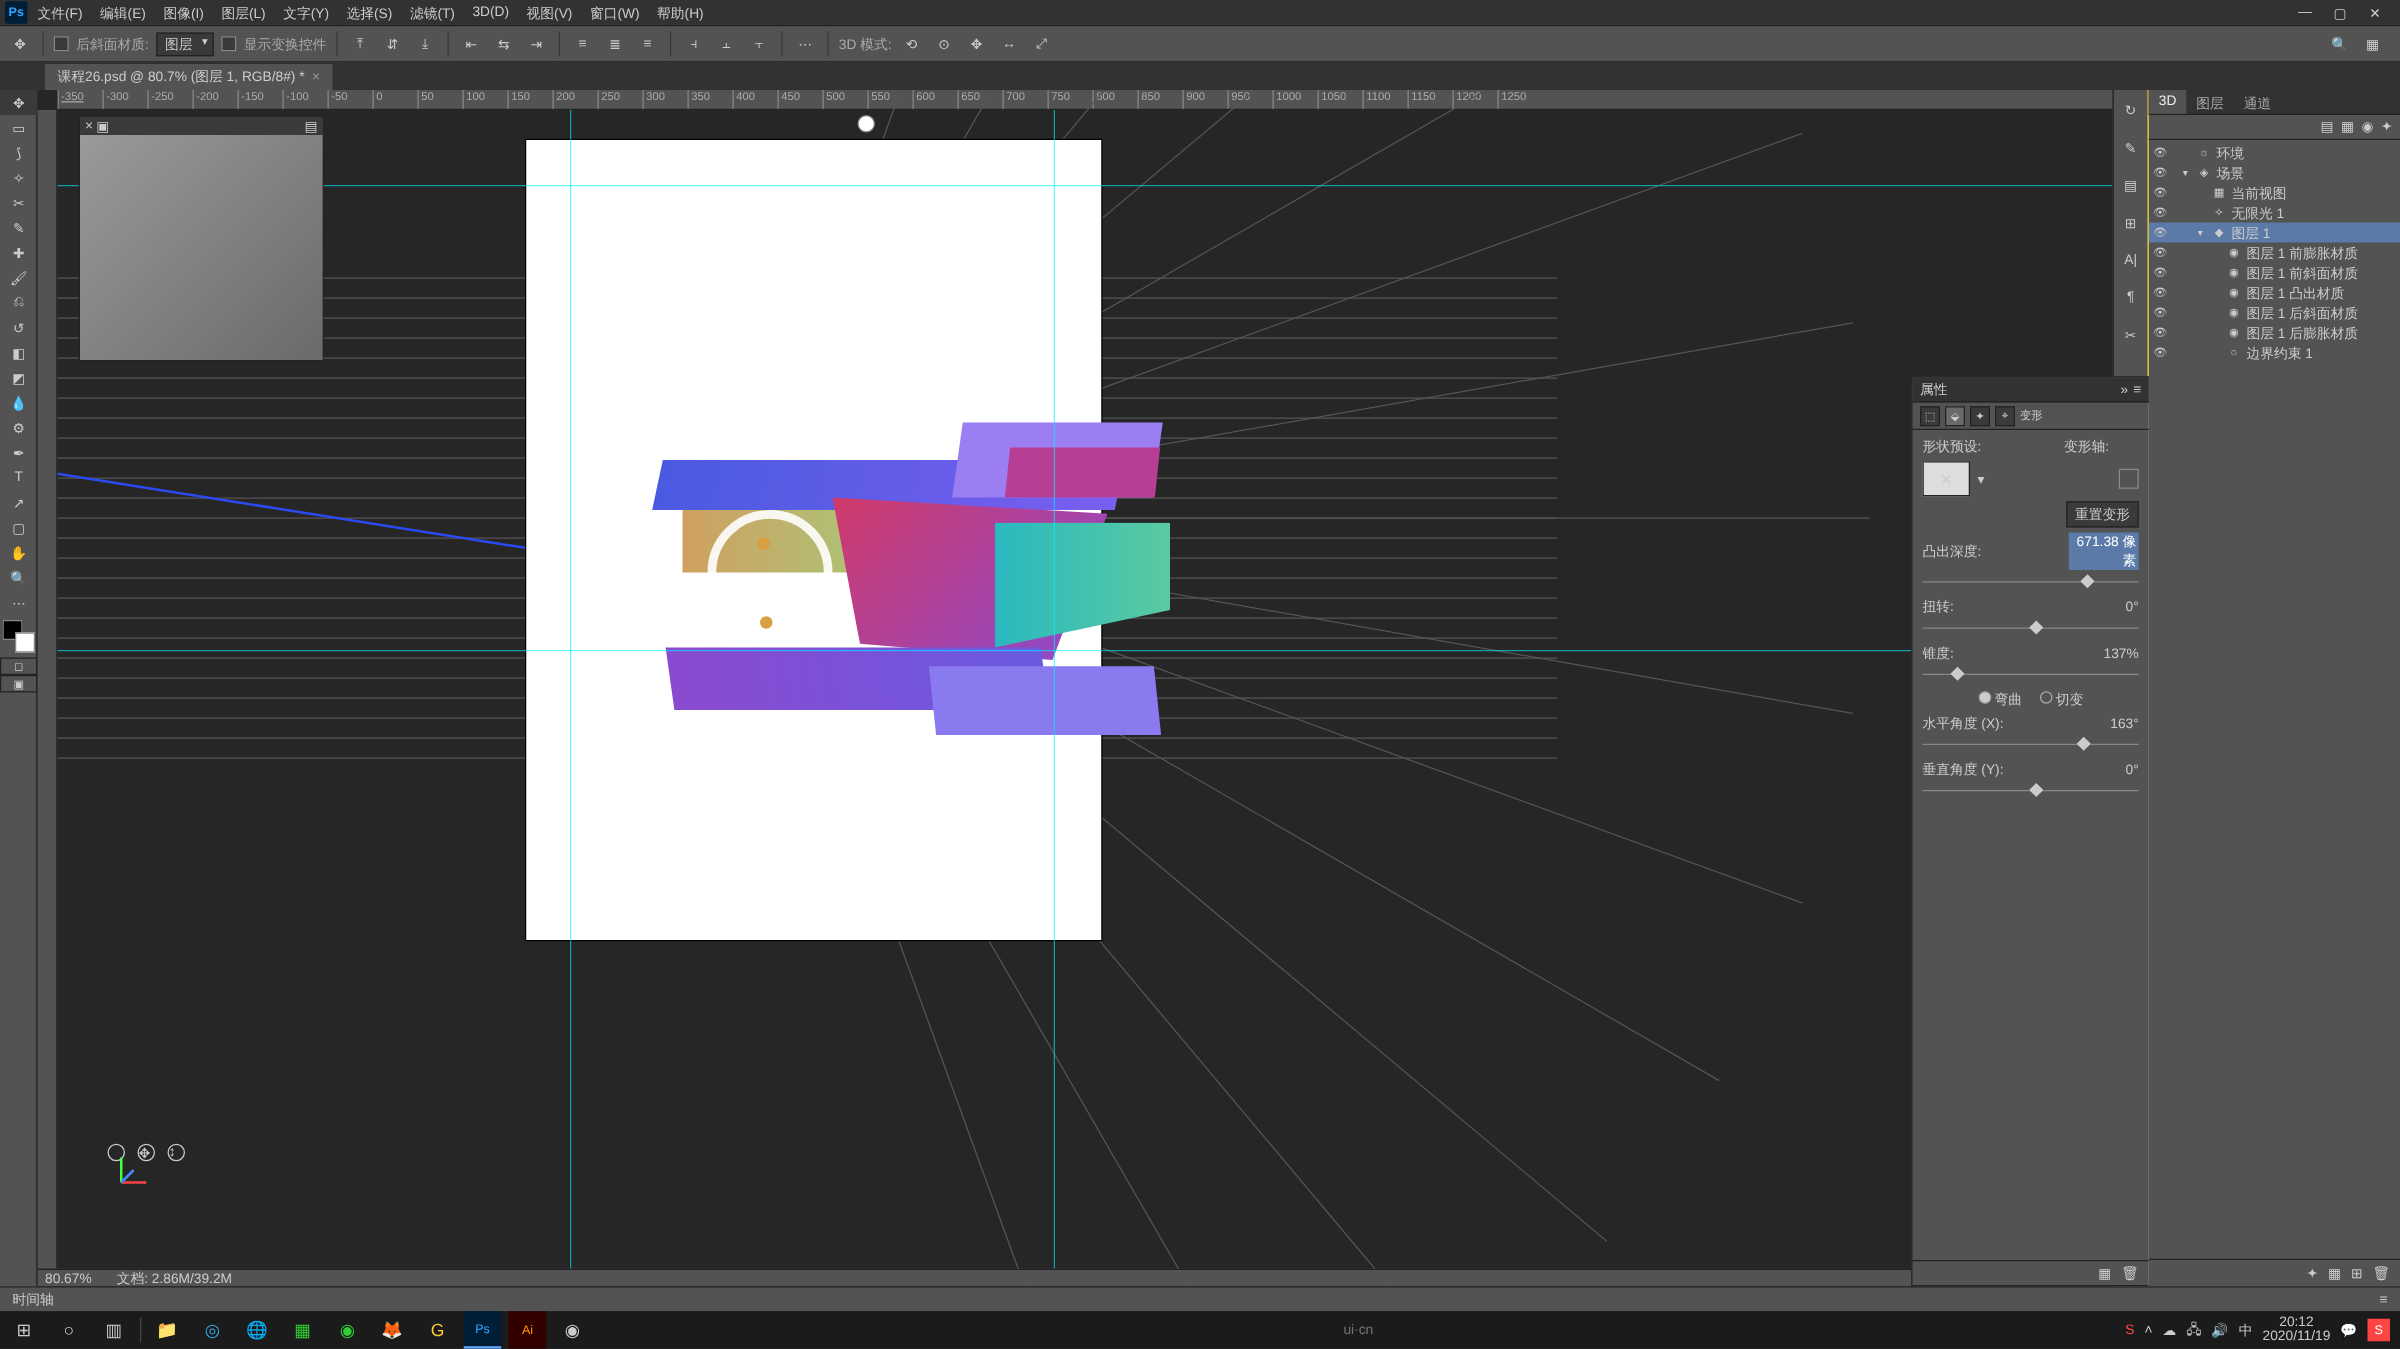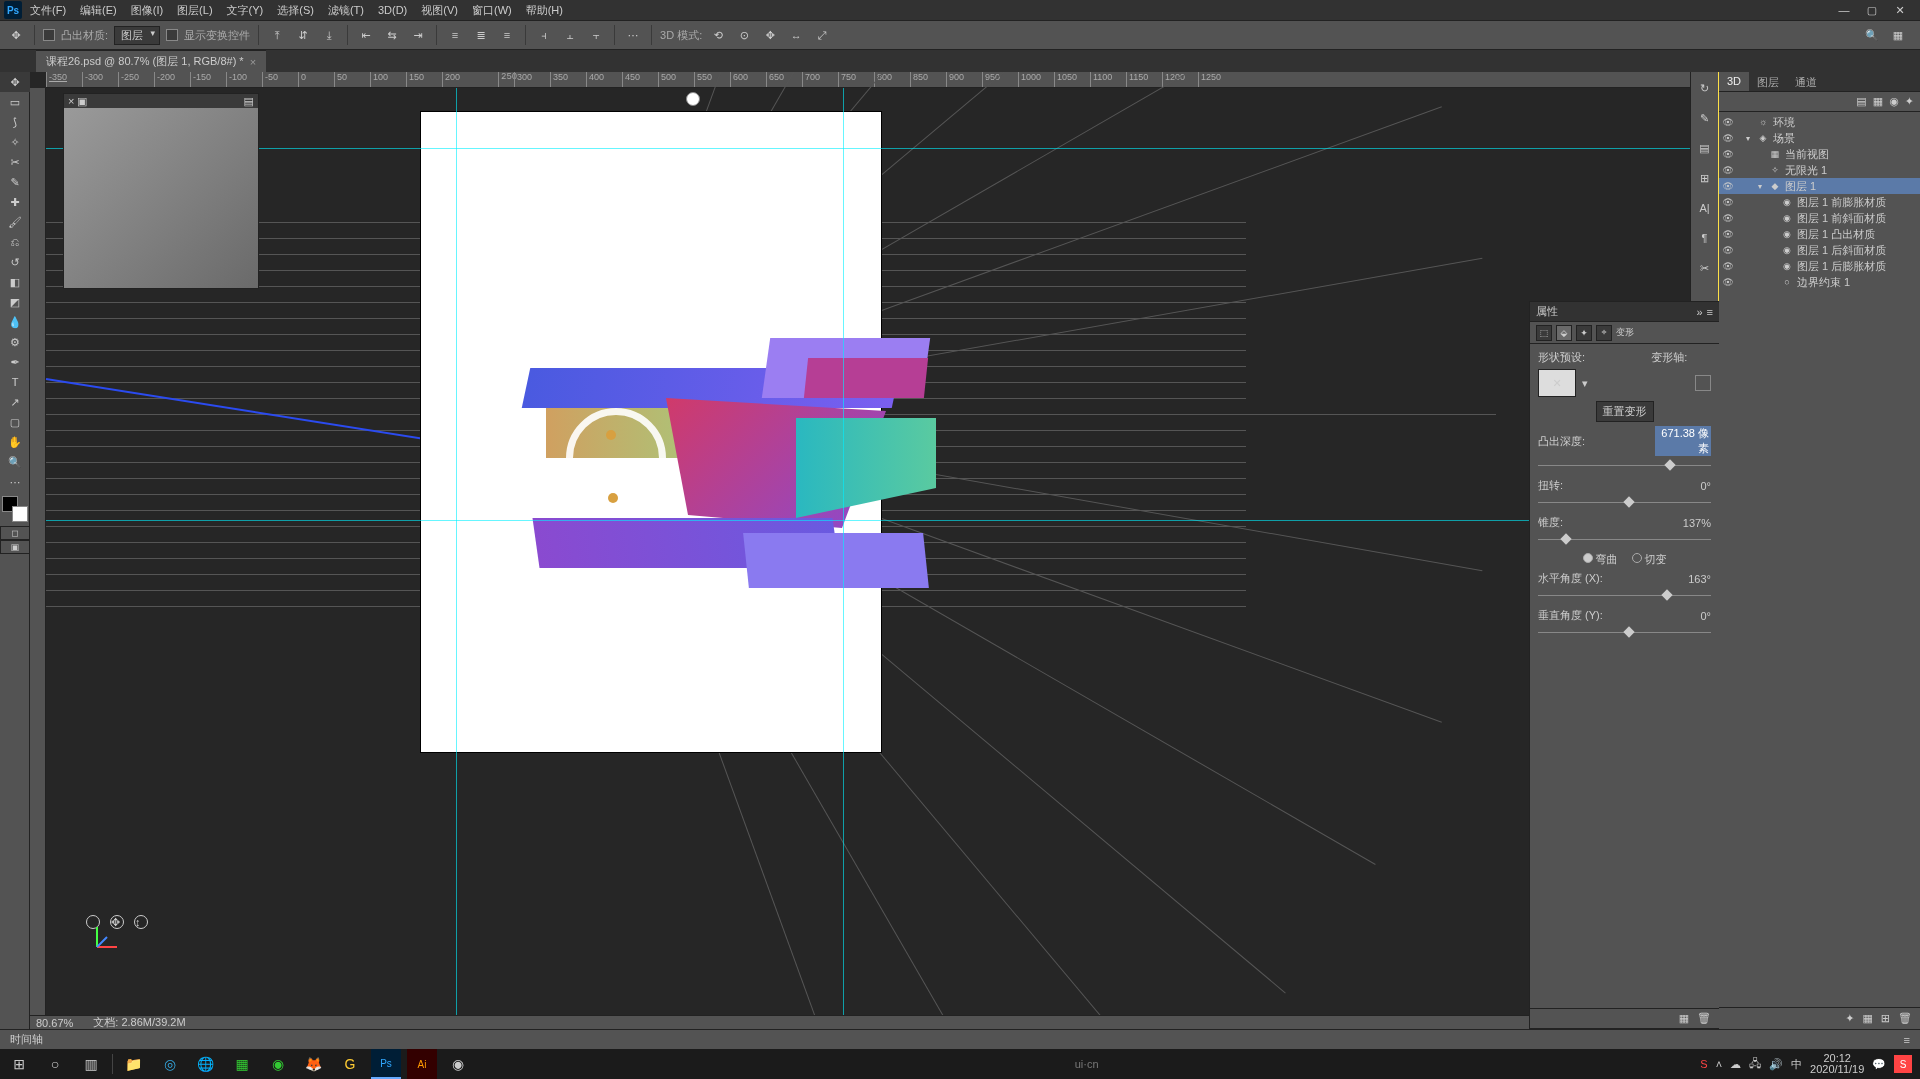--- a/index.html
+++ b/index.html
@@ -119,21 +119,21 @@
     <span>—</span>
     <span>▢</span>
     <span>✕</span>
   </div>
 </div>
 
 <div class="optbar">
   <span class="opt-icon">✥</span>
   <span class="opt-sep"></span>
   <span class="opt-chk"></span>
-  <span class="opt-label">凸出材质:</span>
+  <span class="opt-label">后斜面材质:</span>
   <span class="opt-select">图层</span>
   <span class="opt-chk"></span>
   <span class="opt-label">显示变换控件</span>
   <span class="opt-sep"></span>
   <span class="opt-icon">⤒</span>
   <span class="opt-icon">⇵</span>
   <span class="opt-icon">⤓</span>
   <span class="opt-sep"></span>
   <span class="opt-icon">⇤</span>
   <span class="opt-icon">⇆</span>
@@ -211,21 +211,21 @@
         <div class="tick" style="left: 72px;">-250</div>
         <div class="tick" style="left: 108px;">-200</div>
         <div class="tick" style="left: 144px;">-150</div>
         <div class="tick" style="left: 180px;">-100</div>
         <div class="tick" style="left: 216px;">-50</div>
         <div class="tick" style="left: 252px;">0</div>
         <div class="tick" style="left: 288px;">50</div>
         <div class="tick" style="left: 324px;">100</div>
         <div class="tick" style="left: 360px;">150</div>
         <div class="tick" style="left: 396px;">200</div>
-        <div class="tick" style="left: 452px; font-family: Liberation Mono, monospace;">250</div>
+        <div class="tick" style="left: 432px;">250</div>
         <div class="tick" style="left: 468px;">300</div>
         <div class="tick" style="left: 504px;">350</div>
         <div class="tick" style="left: 540px;">400</div>
         <div class="tick" style="left: 576px;">450</div>
         <div class="tick" style="left: 612px;">500</div>
         <div class="tick" style="left: 648px;">550</div>
         <div class="tick" style="left: 684px;">600</div>
         <div class="tick" style="left: 720px;">650</div>
         <div class="tick" style="left: 756px;">700</div>
         <div class="tick" style="left: 792px;">750</div>
@@ -457,21 +457,21 @@
         <div class="prow">
           <span class="plab">形状预设:</span>
           <span class="plab" style="text-align:center">变形轴:</span>
         </div>
         <div class="prow">
           <span class="thumb-box">✕</span>
           <span>▾</span>
           <span style="flex:1"></span>
           <span style="width:16px;height:16px;border:1px solid #888;display:inline-block"></span>
         </div>
-        <div class="prow" style="justify-content:center">
+        <div class="prow" style="justify-content:flex-end">
           <span class="pbtn">重置变形</span>
         </div>
         <div class="prow">
           <span class="plab">凸出深度:</span>
           <span class="pval hl">671.38 像素</span>
         </div>
         <div class="slider">
             <div class="track"></div>
             <div class="knob" style="left:74%"></div>
           </div>

